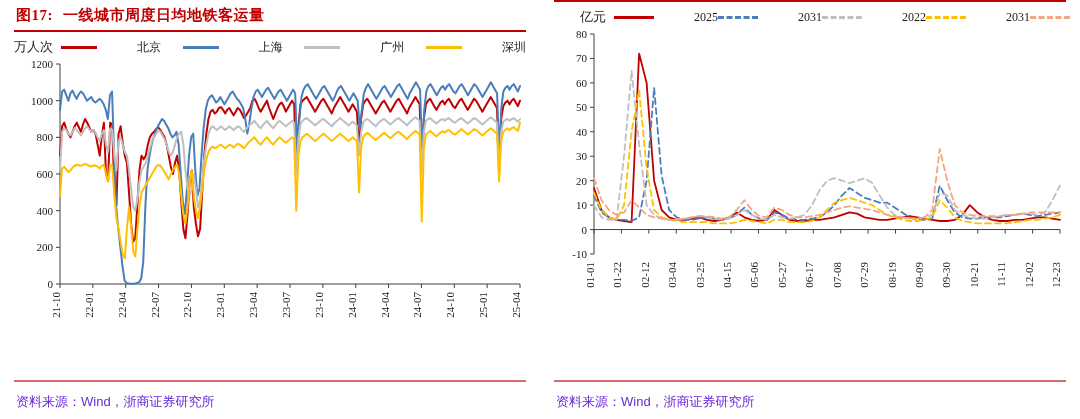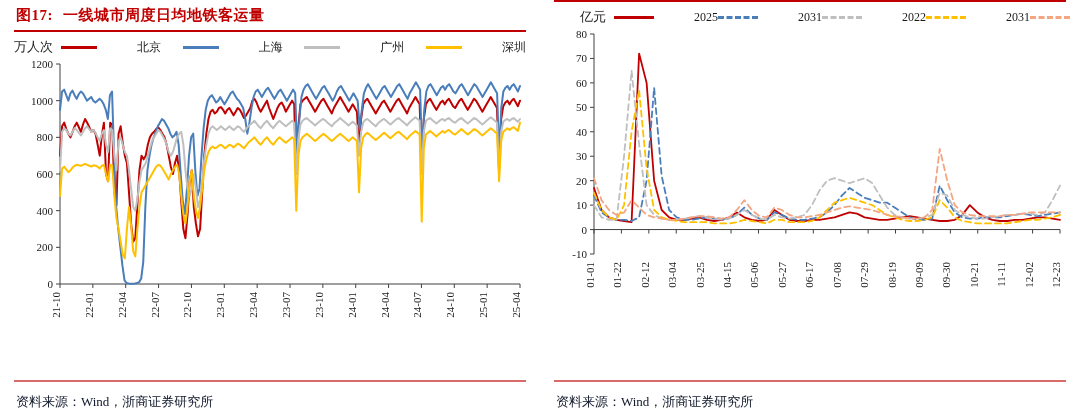--- a/index.html
+++ b/index.html
@@ -40,22 +40,22 @@
     left: 14px; right: 14px;
     bottom: 37px;
     height: 2px;
     background: #d96a6a;
   }
   .source {
     position: absolute;
     left: 16px;
     bottom: 8px;
     font-size: 13px;
-    color: #0f172a;
-    font-family: Liberation Serif, serif;
+    color: #6d28d9;
+    font-family: Liberation Sans, sans-serif;
   }
   .chart-area {
     position: relative;
     width: 100%;
     height: 318px;
   }
   .legend {
     display: flex;
     align-items: center;
     gap: 0px;

